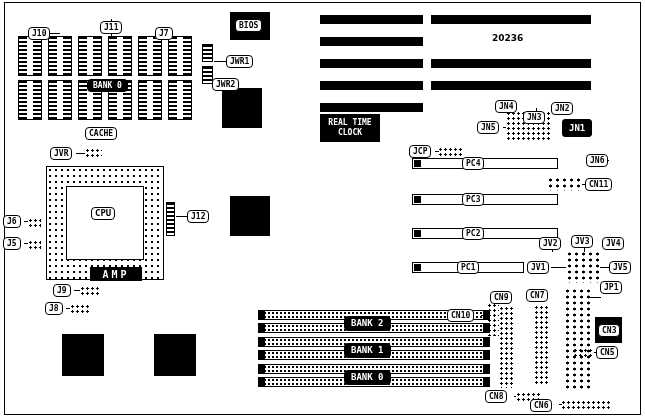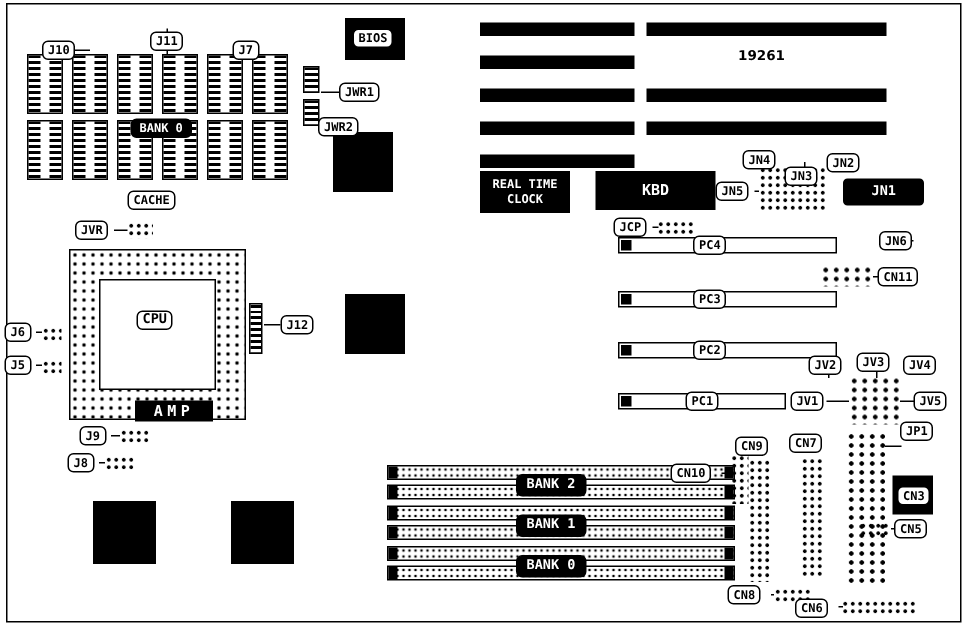--- a/index.html
+++ b/index.html
@@ -75,38 +75,35 @@
   <div class="blk" style="left:154px;top:334px;width:42px;height:42px"></div>
 
   <div class="blk" style="left:320px;top:15px;width:103px;height:9px"></div>
   <div class="blk" style="left:320px;top:37px;width:103px;height:9px"></div>
   <div class="blk" style="left:320px;top:59px;width:103px;height:9px"></div>
   <div class="blk" style="left:320px;top:81px;width:103px;height:9px"></div>
   <div class="blk" style="left:320px;top:103px;width:103px;height:9px"></div>
   <div class="blk" style="left:431px;top:15px;width:160px;height:9px"></div>
   <div class="blk" style="left:431px;top:59px;width:160px;height:9px"></div>
   <div class="blk" style="left:431px;top:81px;width:160px;height:9px"></div>
-  <div class="num" style="left:492px;top:33px">19261</div>
+  <div class="num" style="left:492px;top:33px">20236</div>
 
   <div class="blk blktext" style="left:320px;top:114px;width:60px;height:28px;flex-direction:column;font:bold 8px/10px 'DejaVu Sans Mono',monospace">
     <span>REAL TIME</span>
     <span>CLOCK</span>
-  </div>
-  <div class="blk blktext" style="left:397px;top:114px;width:80px;height:26px;font:bold 10px 'DejaVu Sans Mono',monospace">
-    <span>KBD</span>
   </div>
 
   <div class="hdr" style="left:506px;top:111px;width:44px;height:29px"></div>
   <div class="lbl" style="left:495px;top:100px">JN4</div>
   <div class="lbl" style="left:523px;top:111px">JN3</div>
   <div class="lbl" style="left:551px;top:102px">JN2</div>
   <div class="lbl" style="left:477px;top:121px">JN5</div>
   <div class="line" style="left:536px;top:108px;width:1px;height:5px"></div>
   <div class="line" style="left:503px;top:127px;width:3px;height:1px"></div>
-  <div class="lbl dark" style="left:562px;top:119px;font:bold 9px/16px 'DejaVu Sans Mono',monospace;padding:0 18px;border-radius:3px">JN1</div>
+  <div class="lbl dark" style="left:562px;top:119px;font:bold 9px/16px 'DejaVu Sans Mono',monospace;padding:0 6px;border-radius:3px">JN1</div>
   <div class="hdr" style="left:595px;top:155px;width:10px;height:11px"></div>
   <div class="lbl" style="left:586px;top:154px">JN6</div>
   <div class="line" style="left:605px;top:160px;width:4px;height:1px"></div>
 
   <div class="lbl" style="left:409px;top:145px">JCP</div>
   <div class="hdr" style="left:438px;top:147px;width:26px;height:10px"></div>
   <div class="line" style="left:435px;top:151px;width:4px;height:1px"></div>
 
   <div class="slot-h" style="left:412px;top:158px;width:146px;height:11px"></div>
   <div class="lbl" style="left:462px;top:157px">PC4</div>

